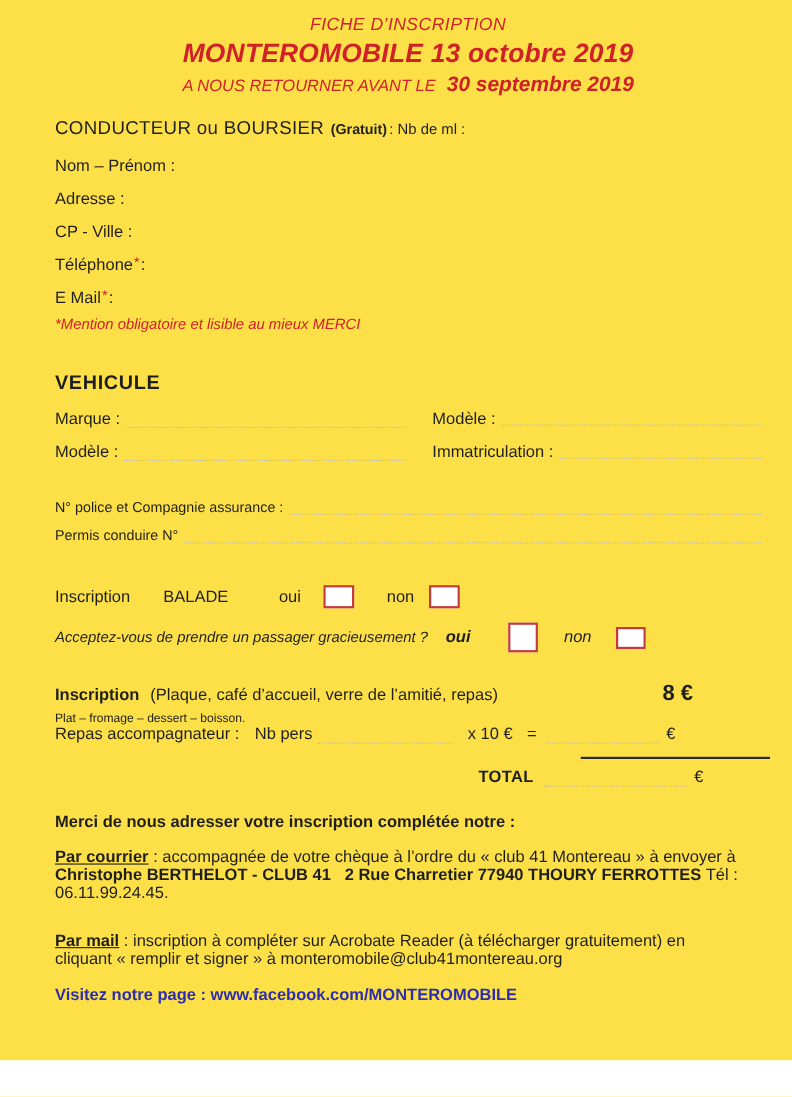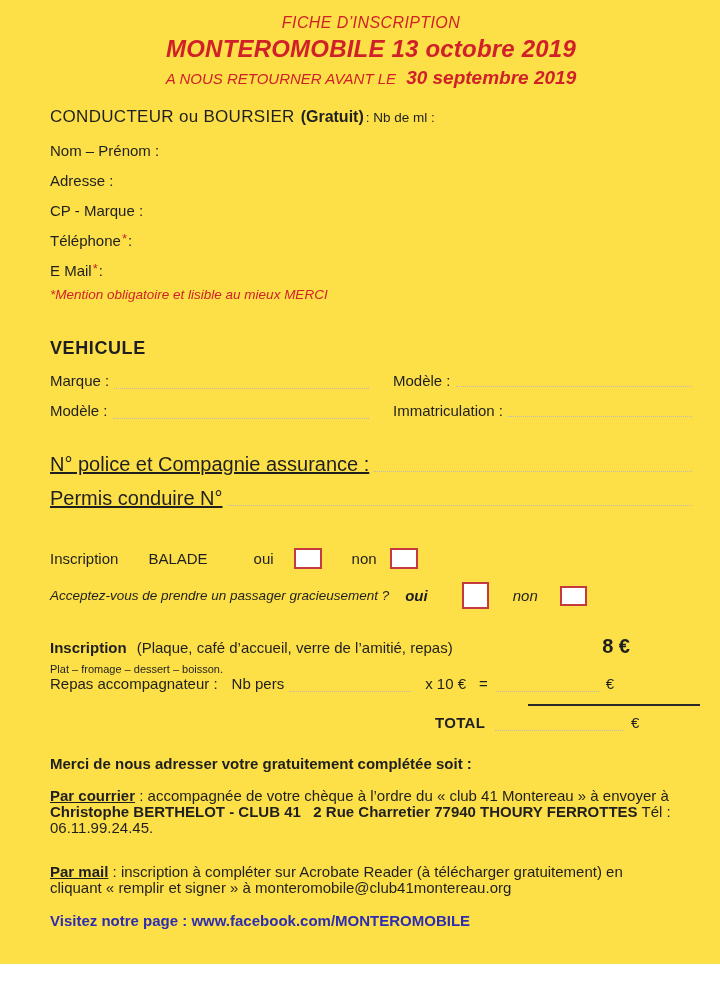--- a/index.html
+++ b/index.html
@@ -16,35 +16,35 @@
   
   .hdr{text-align:center;}
   .hdr-title{color:var(--accent-red);font-style:italic;font-weight:500;font-size:16px;letter-spacing:.4px;}
   .hdr-event{color:var(--accent-red);font-style:italic;font-weight:bold;font-size:24px;margin-top:3px;letter-spacing:.2px;}
   .hdr-return{color:var(--accent-red);font-style:italic;font-weight:500;font-size:15px;margin-top:4px;}
   .hdr-deadline{font-weight:bold;font-size:19px;margin-left:10px;}
 
   
   .sec-head{margin-top:18px;font-size:13.5px;display:flex;align-items:baseline;}
   .sec-head .h{font-size:17px;font-weight:normal;letter-spacing:.3px;}
-  .sec-head .g{font-size:16px;font-weight:bold;margin-left:6px;}
+  .sec-head .g{font-size:13px;font-weight:bold;margin-left:6px;}
   .sec-head .s{margin-left:2px;}
 
   .frow{display:flex;align-items:flex-end;font-size:15px;margin-top:13px;}
   .frow .lbl{white-space:nowrap;}
   .ast{color:var(--accent-red);position:relative;top:-3px;font-size:13px;margin:0 1px;}
   .note{color:var(--accent-red);font-style:italic;font-size:13.5px;margin-top:8px;}
 
   
   .veh-head{margin-top:36px;font-size:18px;font-weight:bold;letter-spacing:.6px;}
   .vrow{display:flex;margin-top:13px;font-size:15px;}
   .vcol1{width:343px;display:flex;align-items:flex-end;padding-right:24px;}
   .vcol2{flex:1;display:flex;align-items:flex-start;}
   .fill{flex:1;border-bottom:1px dotted var(--fillline);margin-left:5px;height:15px;min-width:20px;}
-  .frow-full{display:flex;align-items:center;font-size:20px;margin-top:11px;text-decoration:underline;}
+  .frow-full{display:flex;align-items:center;font-size:13px;margin-top:11px;}
   .mt-big{margin-top:34px;}
 
   
   .balade{display:flex;align-items:center;font-size:15px;margin-top:38px;}
   .balade .w2{margin-left:30px;}
   .balade .w3{margin-left:46px;}
   .cbox{display:inline-block;width:28px;height:21px;border:2px solid #c43a3f;background:#fff;}
   .balade .b1{margin-left:20px;}
   .balade .w4{margin-left:30px;}
   .balade .b2{margin-left:13px;}
@@ -98,21 +98,21 @@
     <span class="s">: Nb de ml :</span>
   </div>
 
   <div class="frow" style="margin-top:15px;">
     <span class="lbl">Nom – Prénom :</span>
   </div>
   <div class="frow">
     <span class="lbl">Adresse :</span>
   </div>
   <div class="frow">
-    <span class="lbl">CP - Marque :</span>
+    <span class="lbl">CP - Ville :</span>
   </div>
   <div class="frow">
     <span class="lbl">Téléphone</span>
       <span class="ast">*</span>
       <span> :</span>
   </div>
   <div class="frow">
     <span class="lbl">E Mail</span>
       <span class="ast">*</span>
       <span>:</span>
@@ -185,21 +185,21 @@
   </div>
 
   <div class="sumline"></div>
 
   <div class="total">
     <span class="tl">TOTAL</span>
     <span class="fill f3"></span>
     <span class="eu">€</span>
   </div>
 
-  <div class="merci">Merci de nous adresser votre gratuitement complétée soit :</div>
+  <div class="merci">Merci de nous adresser votre inscription complétée notre :</div>
 
   <div class="para"><span class="pc-label">Par courrier</span><span> : accompagnée de votre chèque à l’ordre du « club 41 Montereau » à envoyer à </span><span class="pc-bold">Christophe BERTHELOT - CLUB 41   2 Rue Charretier 77940 THOURY FERROTTES</span><span> Tél : 06.11.99.24.45.</span></div>
 
   <div class="para mail"><span class="pc-label">Par mail</span><span> : inscription à compléter sur Acrobate Reader (à télécharger gratuitement) en cliquant « remplir et signer » à </span><span>monteromobile@club41montereau.org</span></div>
 
   <div class="fb">Visitez notre page : www.facebook.com/MONTEROMOBILE</div>
 
 </div>
 
 </body></html>

